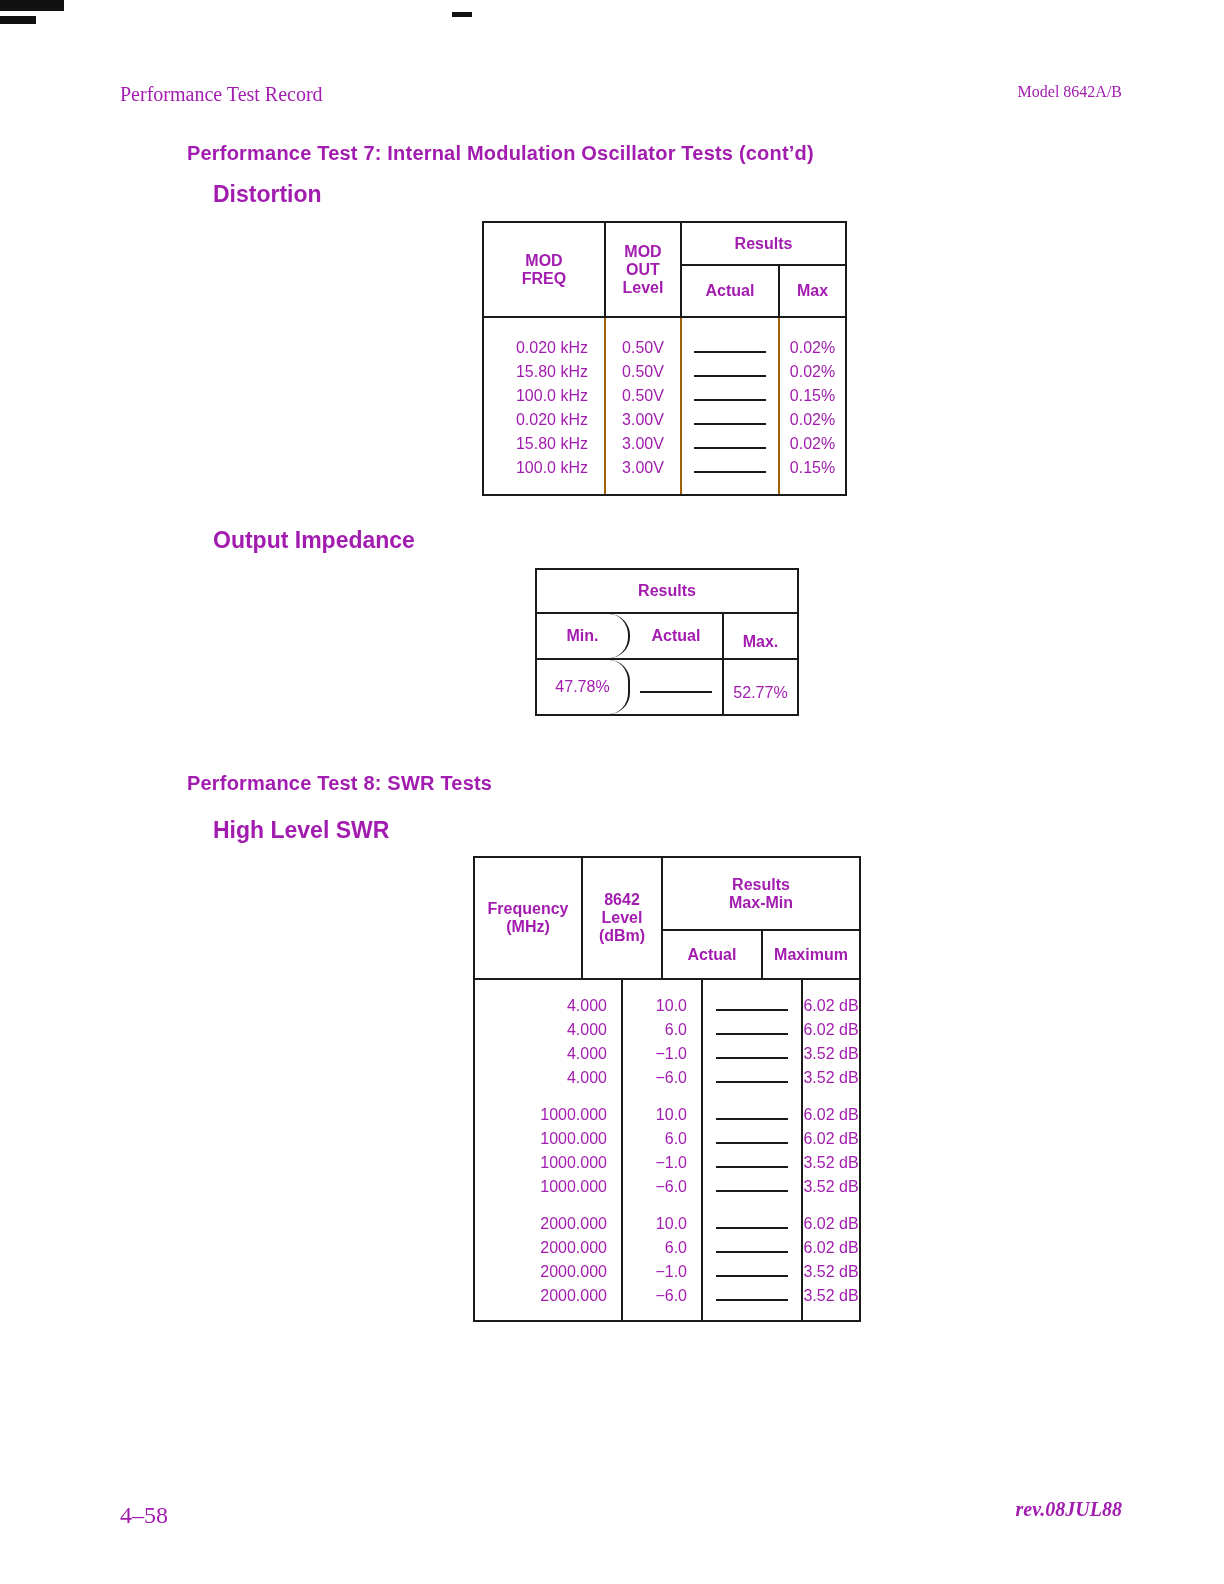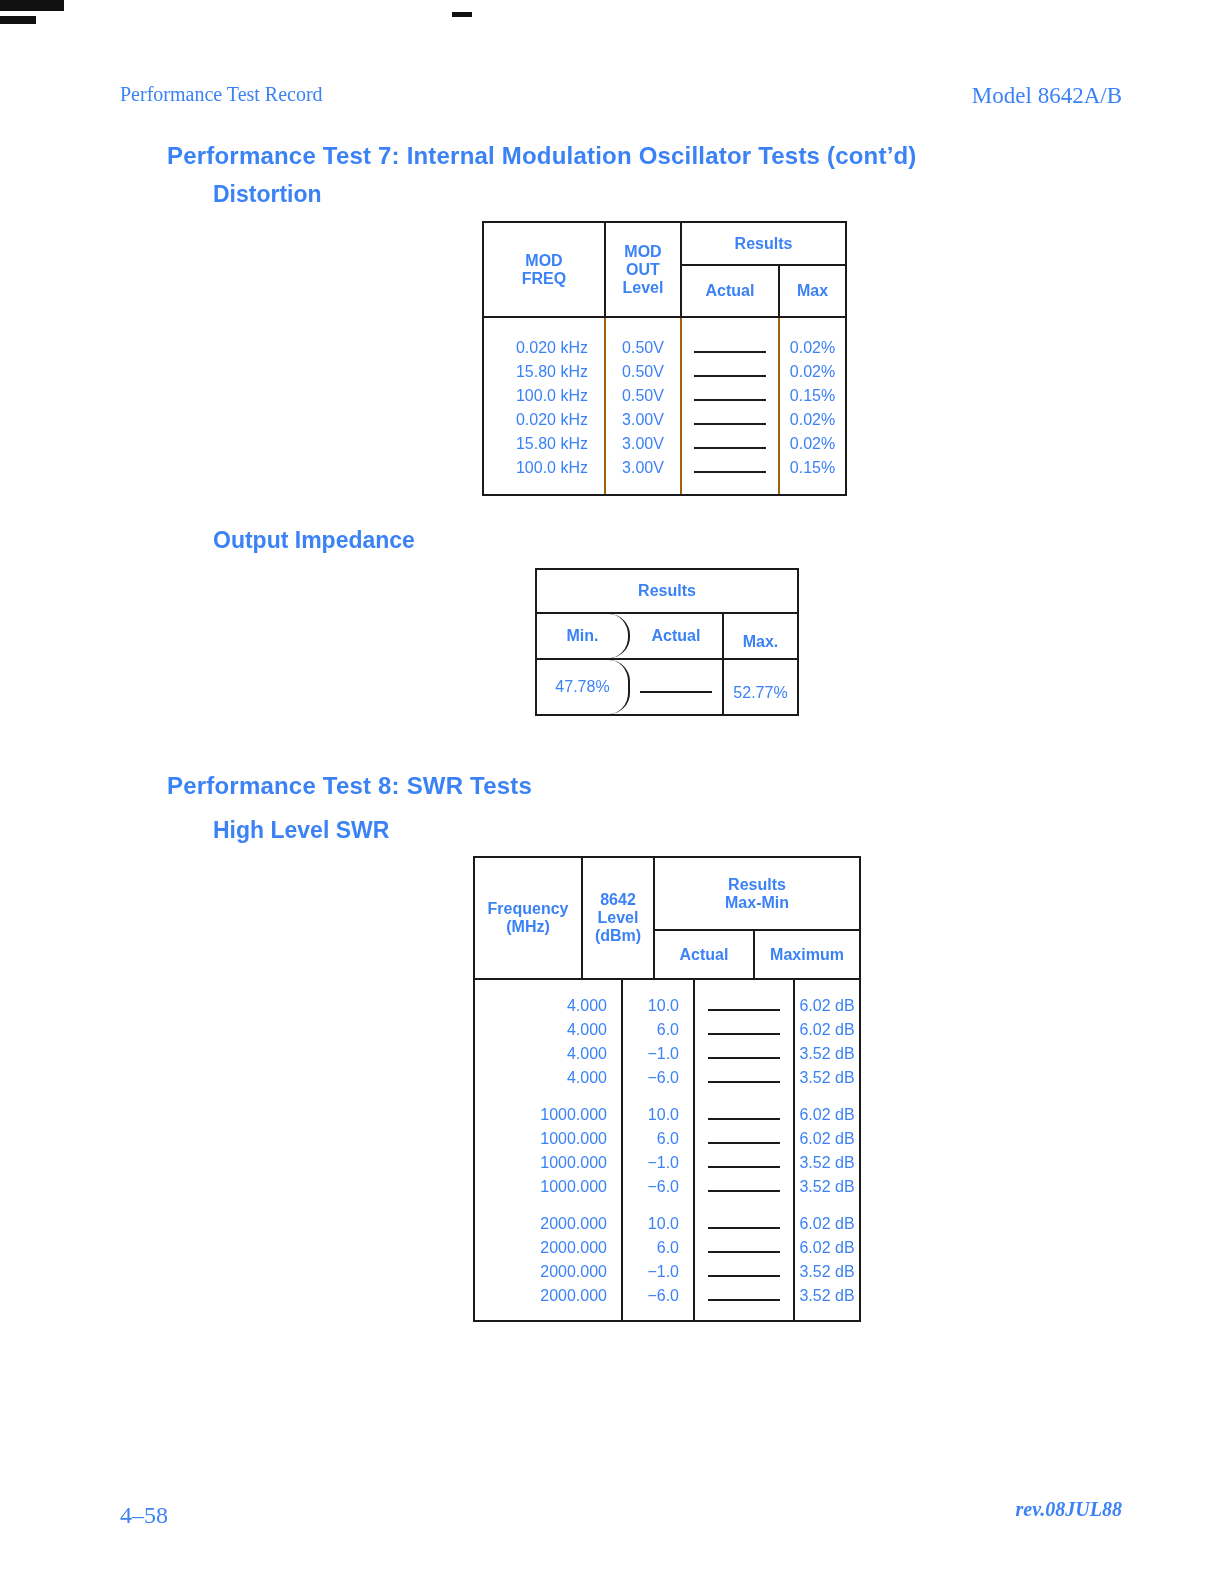--- a/index.html
+++ b/index.html
@@ -1,34 +1,34 @@
 <!DOCTYPE html>
 <html><head>
 <meta charset="utf-8">
 <style>
   * { margin:0; padding:0; box-sizing:border-box; }
   html,body { background:#ffffff; }
   .page {
     position:relative;
     width:1224px; height:1584px;
     background:#ffffff;
-    color:#3b82f6;
+    color:#a21caf;
     font-family:"Liberation Sans", sans-serif;
     overflow:hidden;
   }
   .serif { font-family:"Liberation Serif", serif; }
   .artifact { position:absolute; background:#111; }
   .a1 { left:0; top:0; width:64px; height:11px; }
   .a2 { left:0; top:16px; width:36px; height:8px; }
   .a3 { left:452px; top:12px; width:20px; height:5px; }
 
   .running-head-left  { position:absolute; left:120px; top:83px; font-size:20px; }
-  .running-head-right { position:absolute; right:102px; top:83px; font-size:23px; }
-
-  .sec-title { position:absolute; font-size:24px; font-weight:bold; letter-spacing:.2px; }
+  .running-head-right { position:absolute; right:102px; top:83px; font-size:16px; }
+
+  .sec-title { position:absolute; font-size:20px; font-weight:bold; letter-spacing:.2px;margin-left:20px; }
   .t7-title  { left:167px; top:142px; }
   .t8-title  { left:167px; top:772px; }
   .sub-title { position:absolute; font-size:23px; font-weight:bold; }
   .distortion-h { left:213px; top:181px; }
   .oi-h         { left:213px; top:527px; }
   .swr-h        { left:213px; top:817px; }
 
   .tbl { position:absolute; border:2px solid #1a1a1a; background:#fff; }
   .hdr { font-weight:bold; }
   .pre { white-space:pre-line; }
@@ -62,21 +62,21 @@
   .t2-cols { display:flex; height:46px; border-bottom:2px solid #1a1a1a; }
   .t2-body { display:flex; height:54px; }
   .t2 .m1 { width:93px; border-right:2px solid #1a1a1a;border-radius:21px; }
   .t2 .m2 { width:94px; border-right:2px solid #1a1a1a; }
   .t2 .m3 { flex:1;margin-top:11px; }
 
   
   .t3 { left:473px; top:856px; width:388px; font-size:16px; }
   .t3-header { display:flex; height:122px; border-bottom:2px solid #1a1a1a; }
   .t3 .c1 { width:108px; }
-  .t3 .c2 { width:72px; }
+  .t3 .c2 { width:80px; }
   .t3 .c3 { width:100px; }
   .t3 .c4 { flex:1; }
   .t3-header .c1, .t3-header .c2 { border-right:2px solid #1a1a1a; }
   .t3 .resbox { flex:1; display:flex; flex-direction:column; }
   .t3 .res-title { height:73px; border-bottom:2px solid #1a1a1a; }
   .t3 .res-cols { flex:1; display:flex; }
   .t3 .res-cols .c3 { border-right:2px solid #1a1a1a; }
   .t3-body { display:flex;padding-left:40px; }
   .t3-body .bcol { padding-top:14px; padding-bottom:12px; }
   .t3-body .c1, .t3-body .c2, .t3-body .c3 { border-right:2px solid #1a1a1a; }

